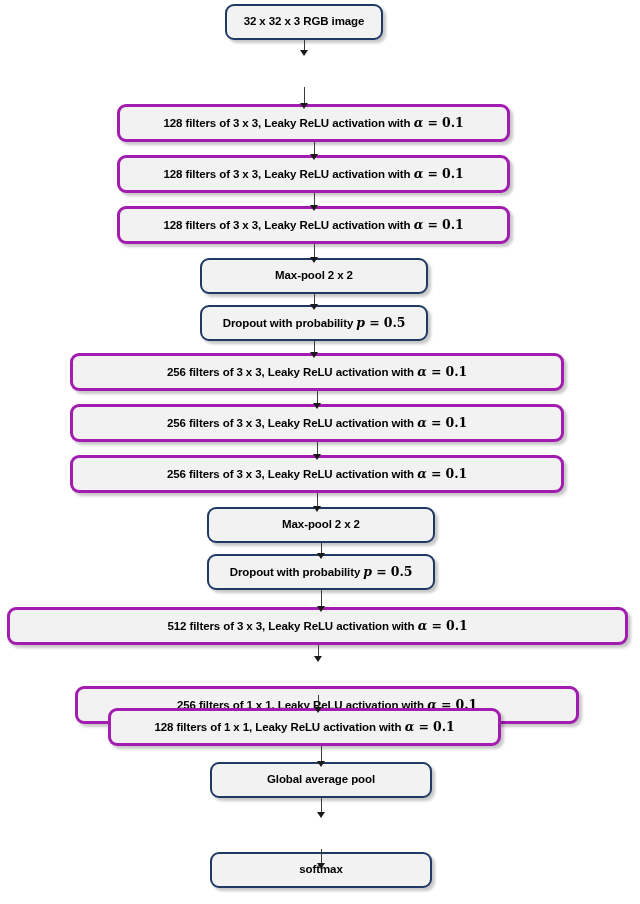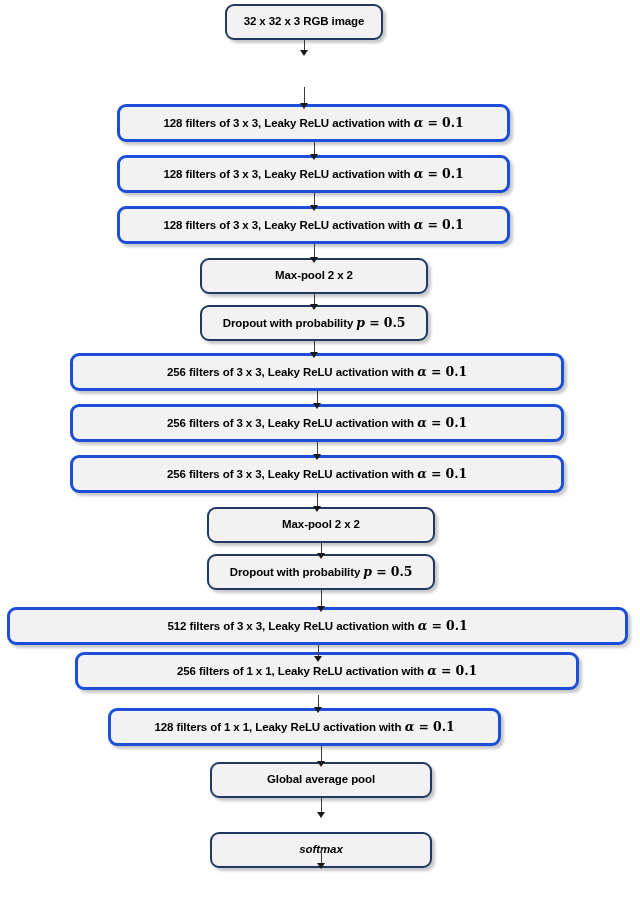--- a/index.html
+++ b/index.html
@@ -30,21 +30,21 @@
     align-items: center;
     justify-content: center;
     box-shadow: 3px 3px 3px rgba(0,0,0,0.22);
     font-weight: bold;
     font-size: 11.5px;
     color: #000000;
     letter-spacing: -0.1px;
     white-space: nowrap;
   }
   .node.navy  { border: 2.5px solid #1f3864; }
-  .node.green { border: 3px solid #1d4ed8; }
+  .node.green { border: 3px solid #a21caf; }
 
   .node .label {
     display: block;
     line-height: 1;
   }
 
   .mathit {
     font-family: "DejaVu Serif", serif;
     font-style: italic;
     font-weight: bold;
@@ -105,30 +105,30 @@
     </div>
     <div class="node navy" style="left: 207px; top: 507px; width: 228px; height: 36px;">
       <span class="label">Max-pool 2 x 2</span>
     </div>
     <div class="node navy" style="left: 207px; top: 554px; width: 228px; height: 36px;">
       <span class="label"><span>Dropout with probability </span><span class="mathit">p</span><span class="matheq"> = 0.5</span></span>
     </div>
     <div class="node green" style="left: 7px; top: 607px; width: 621px; height: 38px;">
       <span class="label"><span>512 filters of 3 x 3, Leaky ReLU activation with </span><span class="mathit">α</span><span class="matheq"> = 0.1</span></span>
     </div>
-    <div class="node green" style="left: 75px; top: 652px; width: 504px; height: 38px;">
+    <div class="node green" style="left: 75px; top: 686px; width: 504px; height: 38px;">
       <span class="label"><span>256 filters of 1 x 1, Leaky ReLU activation with </span><span class="mathit">α</span><span class="matheq"> = 0.1</span></span>
     </div>
     <div class="node green" style="left: 108px; top: 708px; width: 393px; height: 38px;">
       <span class="label"><span>128 filters of 1 x 1, Leaky ReLU activation with </span><span class="mathit">α</span><span class="matheq"> = 0.1</span></span>
     </div>
     <div class="node navy" style="left: 210px; top: 762px; width: 222px; height: 36px;">
       <span class="label">Global average pool</span>
     </div>
-    <div class="node navy" style="left: 210px; top: 832px; width: 222px; height: 36px; font-style: italic;">
+    <div class="node navy" style="left: 210px; top: 852px; width: 222px; height: 36px;">
       <span class="label">softmax</span>
     </div>
     <div class="conn" style="left: 304px; top: 40px; height: 11px;"></div>
     <div class="arrowhead" style="left: 300px; top: 50px;"></div>
     <div class="conn" style="left: 304px; top: 87px; height: 17px;"></div>
     <div class="arrowhead" style="left: 300px; top: 103px;"></div>
     <div class="conn" style="left: 314px; top: 142px; height: 13px;"></div>
     <div class="arrowhead" style="left: 310px; top: 154px;"></div>
     <div class="conn" style="left: 314px; top: 193px; height: 13px;"></div>
     <div class="arrowhead" style="left: 310px; top: 205px;"></div>

